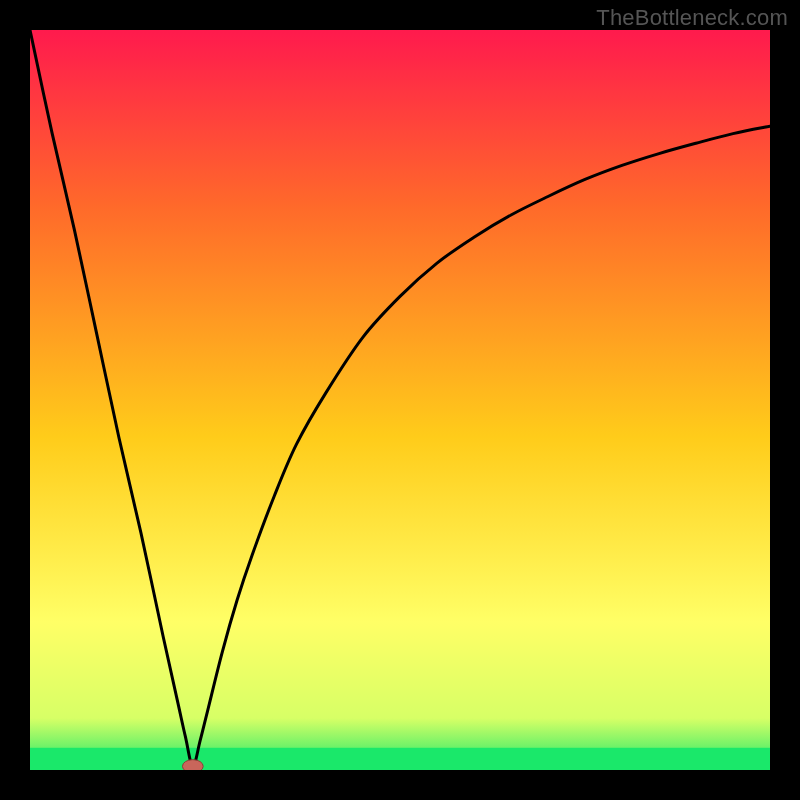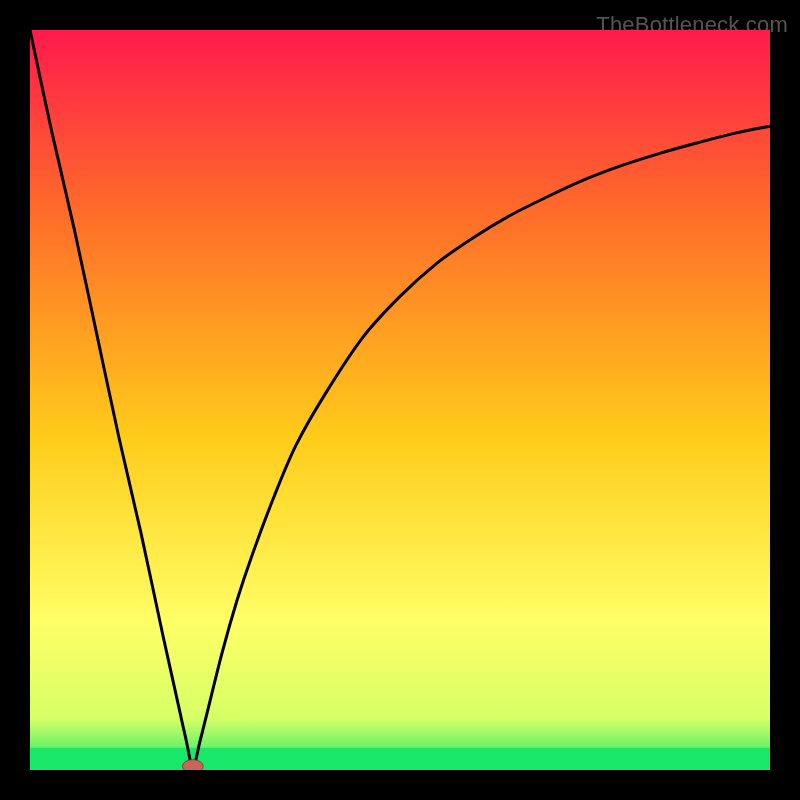--- a/index.html
+++ b/index.html
@@ -20,21 +20,21 @@
   .plot {
     position: absolute;
     left: 30px;
     top: 30px;
     width: 740px;
     height: 740px;
     
   }
   .watermark {
     position: absolute;
-    top: 12px;
+    top: 5px;
     right: 12px;
     color: #555;
     font-size: 22px;
     font-weight: 500;
     letter-spacing: 0.2px;
     user-select: none;
   }
   svg { display: block; }
 </style>
 </head>

